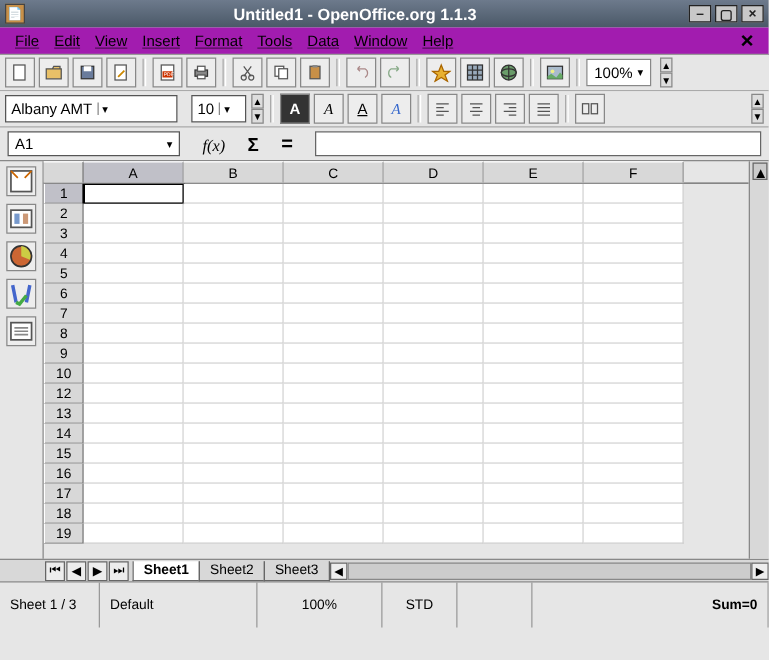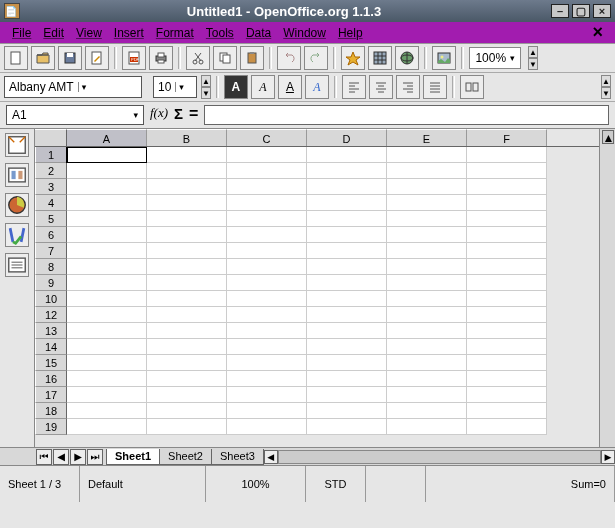--- a/index.html
+++ b/index.html
@@ -12,21 +12,21 @@
 .menubar .menu { padding:2px 6px; cursor:pointer; text-decoration:underline; text-decoration-color:rgba(0,0,0,.5); }
 .menubar .close-x { margin-left:auto; font-size:18px; font-weight:bold; cursor:pointer; padding-right:6px; }
 .toolbar { display:flex; align-items:center; padding:2px 4px; gap:3px; border-bottom:1px solid #aaa; background:#e6e6e6; }
 .tb-btn { width:24px; height:24px; border:1px solid #888; background:#ededed; display:flex; align-items:center; justify-content:center; cursor:pointer; }
 .tb-btn svg { width:16px; height:16px; }
 .tb-sep { width:3px; height:22px; border-left:1px solid #aaa; border-right:1px solid #fff; margin:0 2px; }
 .zoom { width:52px; height:22px; border:1px solid #888; background:#fff; display:flex; align-items:center; justify-content:center; font-size:12px; }
 .font-combo { height:22px; border:1px solid #555; background:#fff; display:flex; align-items:center; padding:0 4px; }
 .font-combo .dd { margin-left:4px; border-left:1px solid #888; padding-left:3px; font-size:9px; }
 .spin { height:12px; border:1px solid #888; background:#ddd; display:flex; align-items:center; justify-content:center; cursor:pointer; font-size:8px; }
-.namebox-row { display:flex; align-items:flex-start; padding:3px 6px; gap:6px; border-bottom:1px solid #888; }
+.namebox-row { display:flex; align-items:flex-end; padding:3px 6px; gap:18px; border-bottom:1px solid #888; }
 .namebox { width:138px; height:20px; border:1px solid #555; background:#fff; display:flex; align-items:center; padding:0 5px; }
 .namebox .dd { margin-left:auto; font-size:9px; }
 .fx-lbl { font-style:italic; font-size:13px; font-family:serif; }
 .sigma { font-size:15px; font-weight:bold; }
 .eq { font-size:16px; font-weight:bold; }
 .formula-input { flex:1; height:20px; border:1px solid #666; background:#fff; }
 .workarea { display:flex; height:318px; }
 .leftsidebar { width:35px; border-right:1px solid #888; display:flex; flex-direction:column; align-items:center; padding-top:4px; gap:6px; }
 .side-btn { width:24px; height:24px; border:1px solid #888; background:#ededed; display:flex; align-items:center; justify-content:center; cursor:pointer; }
 .sheet { flex:1; display:flex; flex-direction:column; }
@@ -495,14 +495,14 @@
     <div class="ar">▶</div>
   </div>
 </div>
 
 <div class="statusbar">
   <div class="cell-s" style="width:80px">Sheet 1 / 3</div>
   <div class="cell-s" style="width:126px">Default</div>
   <div class="cell-s" style="width:100px;justify-content:center;">100%</div>
   <div class="cell-s" style="width:60px;justify-content:center;">STD</div>
   <div class="cell-s" style="width:60px"></div>
-  <div class="cell-s" style="flex:1;justify-content:flex-end;">Sum=0</div>
+  <div class="cell-s" style="flex:1;justify-content:flex-end;font-weight:bold;">Sum=0</div>
 </div>
 
 </body></html>

